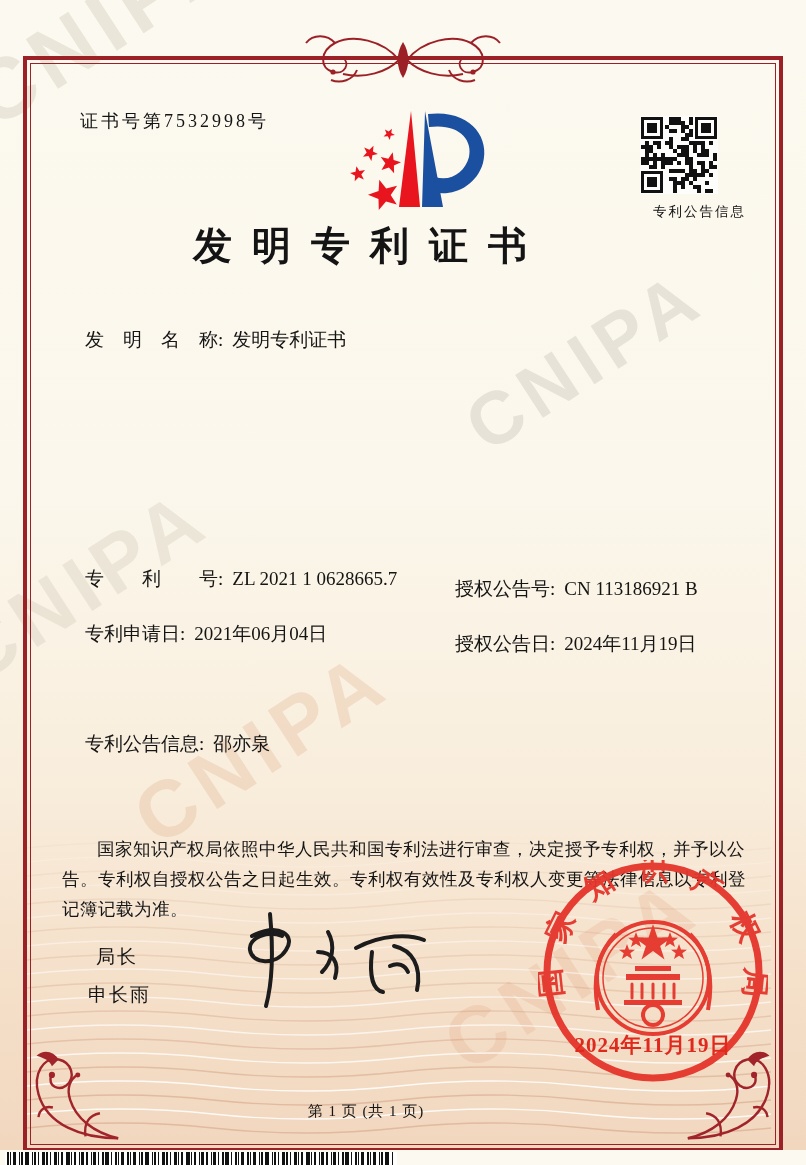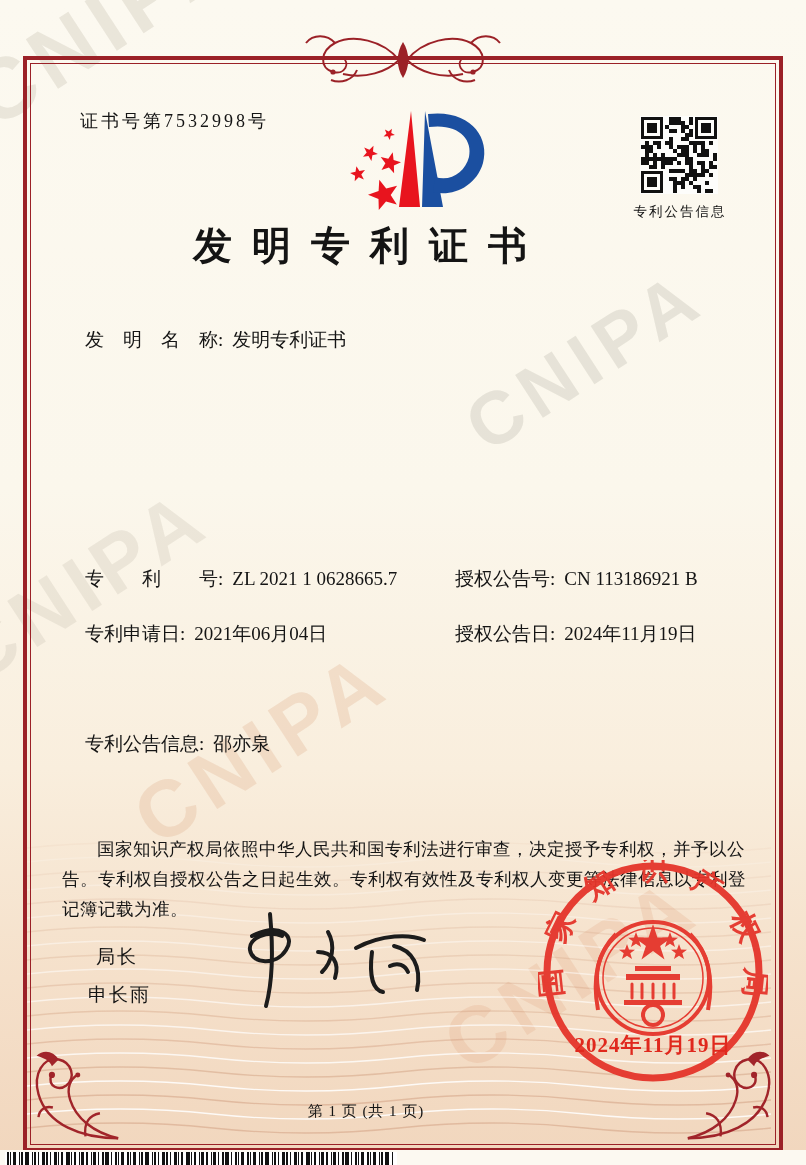--- a/index.html
+++ b/index.html
@@ -18,28 +18,28 @@
   .frame{position:absolute;left:23px;top:56px;width:752px;height:1088px;border:4px solid #9b2127;}
   .frame-inner{position:absolute;left:3px;top:3px;right:3px;bottom:3px;border:1px solid #9b2127;}
   .waves{position:absolute;left:27px;top:842px;width:744px;height:298px;}
   .ornament-top{position:absolute;left:293px;top:26px;width:220px;height:64px;}
   .corner{position:absolute;width:96px;height:96px;}
   .corner-l{left:26px;top:1048px;}
   .corner-r{left:684px;top:1048px;transform:scaleX(-1);}
   .cert-no{position:absolute;left:80px;top:109px;font-size:18px;letter-spacing:3px;}
   .logo{position:absolute;left:332px;top:101px;width:160px;height:114px;}
   .qr{position:absolute;left:640px;top:116px;width:78px;height:78px;background:#fdfdfb;}
-  .qr-label{position:absolute;left:614px;top:203px;width:132px;text-align:center;font-size:13.5px;letter-spacing:2px;}
+  .qr-label{position:absolute;left:614px;top:203px;width:132px;text-align:right;font-size:13.5px;letter-spacing:2px;}
   .title{position:absolute;left:0;top:219px;width:720px;text-align:center;
          font-size:39px;font-weight:700;letter-spacing:20px;text-indent:20px;}
   .row{position:absolute;left:85px;width:670px;font-size:19px;white-space:nowrap;}
   .r1{top:327px}.r2{top:400px}.r3{top:460px}.r4{top:513px}
   .r5{top:566px}.r6{top:621px}.r7{top:676px}.r8{top:731px}
   .lbl{margin-right:9px;}
-  .col2{position:absolute;left:370px;top:0;}
+  .col2{position:absolute;left:370px;top:10px;}
   .statement{position:absolute;left:62px;top:816px;width:684px;font-size:17.5px;
              line-height:30px;text-indent:2em;letter-spacing:.5px;}
   .officer-title{position:absolute;left:96px;top:944px;font-size:19px;letter-spacing:2px;}
   .officer-name{position:absolute;left:88px;top:982px;font-size:19px;letter-spacing:2px;}
   .signature{position:absolute;left:222px;top:906px;width:220px;height:110px;}
   .seal{position:absolute;left:538px;top:860px;width:230px;height:230px;opacity:.95;}
   .seal-date{position:absolute;left:553px;top:1031px;width:200px;text-align:center;
              font-size:21px;font-weight:700;color:#e0281d;letter-spacing:1px;}
   .footer{position:absolute;left:0;top:1102px;width:732px;text-align:center;font-size:15px;letter-spacing:1px;}
   .bottom-strip{position:absolute;left:0;top:1150px;width:806px;height:15px;background:#fcf9f1;}

